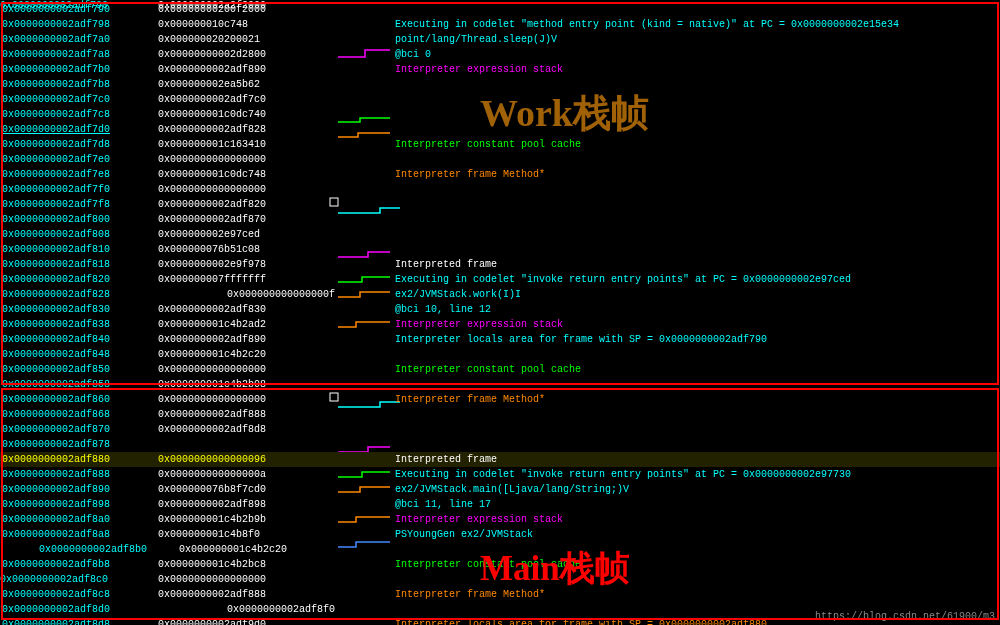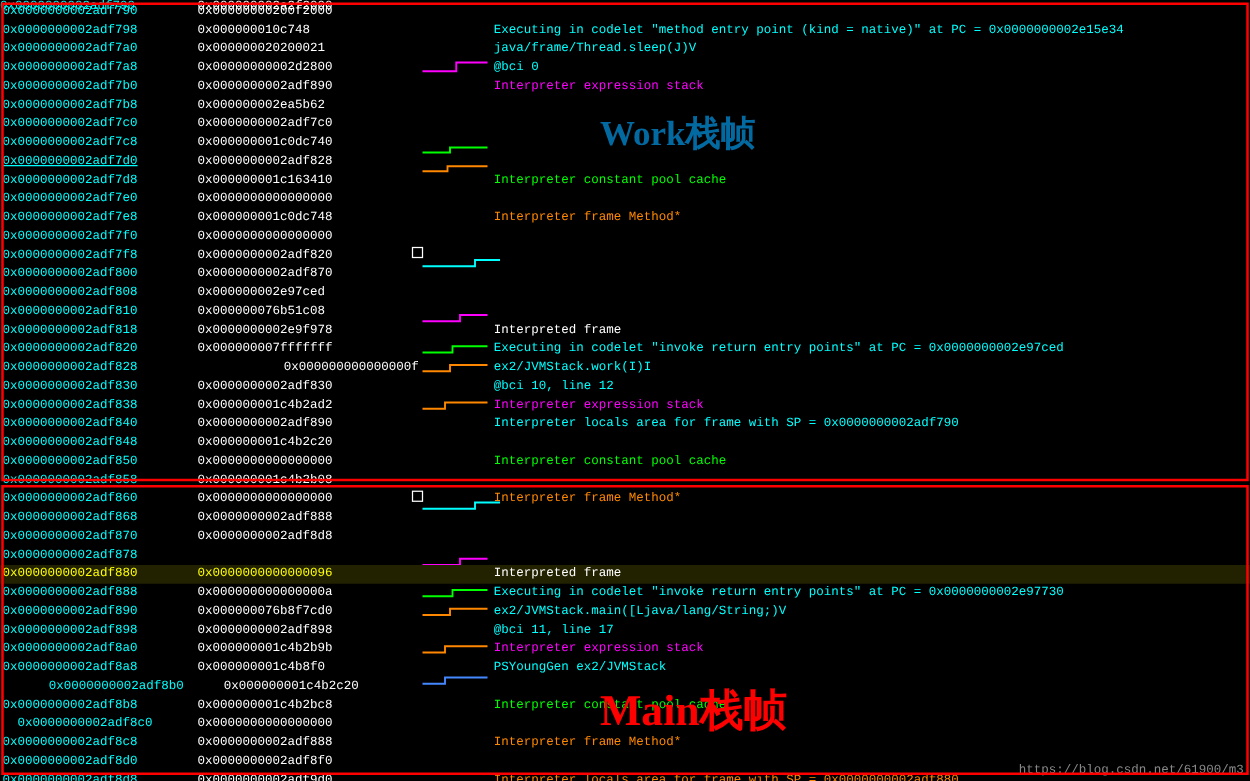--- a/index.html
+++ b/index.html
@@ -121,21 +121,21 @@
           <span style="width: 180px; flex-shrink: 0; overflow: hidden; white-space: nowrap; padding-left: 3px; color: rgb(255, 255, 255);">0x00000000200f2000</span>
         </div>
         <div style="position: absolute; top: 17px; left: 0px; width: 1000px; height: 15px; line-height: 15px; display: flex; font-family: &quot;Courier New&quot;, monospace; font-size: 10px;">
           <span style="width: 155px; flex-shrink: 0; overflow: hidden; white-space: nowrap; padding-left: 2px; color: rgb(0, 255, 255);">0x0000000002adf798</span>
           <span style="width: 180px; flex-shrink: 0; overflow: hidden; white-space: nowrap; padding-left: 3px; color: rgb(255, 255, 255);">0x000000010c748</span>
           <span style="flex: 1 1 0%; overflow: hidden; white-space: nowrap; padding-left: 60px; color: rgb(0, 255, 255);">Executing in codelet "method entry point (kind = native)" at PC = 0x0000000002e15e34</span>
         </div>
         <div style="position: absolute; top: 32px; left: 0px; width: 1000px; height: 15px; line-height: 15px; display: flex; font-family: &quot;Courier New&quot;, monospace; font-size: 10px;">
           <span style="width: 155px; flex-shrink: 0; overflow: hidden; white-space: nowrap; padding-left: 2px; color: rgb(0, 255, 255);">0x0000000002adf7a0</span>
           <span style="width: 180px; flex-shrink: 0; overflow: hidden; white-space: nowrap; padding-left: 3px; color: rgb(255, 255, 255);">0x000000020200021</span>
-          <span style="flex: 1 1 0%; overflow: hidden; white-space: nowrap; padding-left: 60px; color: rgb(0, 255, 255);">java/frame/Thread.sleep(J)V</span>
+          <span style="flex: 1 1 0%; overflow: hidden; white-space: nowrap; padding-left: 60px; color: rgb(0, 255, 255);">point/lang/Thread.sleep(J)V</span>
         </div>
         <div style="position: absolute; top: 47px; left: 0px; width: 1000px; height: 15px; line-height: 15px; display: flex; font-family: &quot;Courier New&quot;, monospace; font-size: 10px;">
           <span style="width: 155px; flex-shrink: 0; overflow: hidden; white-space: nowrap; padding-left: 2px; color: rgb(0, 255, 255);">0x0000000002adf7a8</span>
           <span style="width: 180px; flex-shrink: 0; overflow: hidden; white-space: nowrap; padding-left: 3px; color: rgb(255, 255, 255);">0x00000000002d2800</span>
           <span style="flex: 1 1 0%; overflow: hidden; white-space: nowrap; padding-left: 60px; color: rgb(0, 255, 255);">@bci 0</span>
         </div>
         <div style="position: absolute; top: 62px; left: 0px; width: 1000px; height: 15px; line-height: 15px; display: flex; font-family: &quot;Courier New&quot;, monospace; font-size: 10px;">
           <span style="width: 155px; flex-shrink: 0; overflow: hidden; white-space: nowrap; padding-left: 2px; color: rgb(0, 255, 255);">0x0000000002adf7b0</span>
           <span style="width: 180px; flex-shrink: 0; overflow: hidden; white-space: nowrap; padding-left: 3px; color: rgb(255, 255, 255);">0x0000000002adf890</span>
           <span style="flex: 1 1 0%; overflow: hidden; white-space: nowrap; padding-left: 60px; color: rgb(255, 0, 255);">Interpreter expression stack</span>
@@ -283,40 +283,40 @@
         <div style="position: absolute; top: 542px; left: 0px; width: 1000px; height: 15px; line-height: 15px; display: flex; font-family: &quot;Courier New&quot;, monospace; font-size: 10px;">
           <span style="width: 155px; flex-shrink: 0; overflow: hidden; white-space: nowrap; padding-left: 18px; color: rgb(0, 255, 255); margin-left: 21px;">0x0000000002adf8b0</span>
           <span style="width: 180px; flex-shrink: 0; overflow: hidden; white-space: nowrap; padding-left: 3px; color: rgb(255, 255, 255);">0x000000001c4b2c20</span>
         </div>
         <div style="position: absolute; top: 557px; left: 0px; width: 1000px; height: 15px; line-height: 15px; display: flex; font-family: &quot;Courier New&quot;, monospace; font-size: 10px;">
           <span style="width: 155px; flex-shrink: 0; overflow: hidden; white-space: nowrap; padding-left: 2px; color: rgb(0, 255, 255);">0x0000000002adf8b8</span>
           <span style="width: 180px; flex-shrink: 0; overflow: hidden; white-space: nowrap; padding-left: 3px; color: rgb(255, 255, 255);">0x000000001c4b2bc8</span>
           <span style="flex: 1 1 0%; overflow: hidden; white-space: nowrap; padding-left: 60px; color: rgb(0, 255, 0);">Interpreter constant pool cache</span>
         </div>
         <div style="position: absolute; top: 572px; left: 0px; width: 1000px; height: 15px; line-height: 15px; display: flex; font-family: &quot;Courier New&quot;, monospace; font-size: 10px;">
-          <span style="width: 155px; flex-shrink: 0; overflow: hidden; white-space: nowrap; padding-left: 14px; color: rgb(0, 255, 255);">0x0000000002adf8c0</span>
+          <span style="width: 155px; flex-shrink: 0; overflow: hidden; white-space: nowrap; padding-left: 0; color: rgb(0, 255, 255);">0x0000000002adf8c0</span>
           <span style="width: 180px; flex-shrink: 0; overflow: hidden; white-space: nowrap; padding-left: 3px; color: rgb(255, 255, 255);">0x0000000000000000</span>
         </div>
         <div style="position: absolute; top: 587px; left: 0px; width: 1000px; height: 15px; line-height: 15px; display: flex; font-family: &quot;Courier New&quot;, monospace; font-size: 10px;">
           <span style="width: 155px; flex-shrink: 0; overflow: hidden; white-space: nowrap; padding-left: 2px; color: rgb(0, 255, 255);">0x0000000002adf8c8</span>
           <span style="width: 180px; flex-shrink: 0; overflow: hidden; white-space: nowrap; padding-left: 3px; color: rgb(255, 255, 255);">0x0000000002adf888</span>
           <span style="flex: 1 1 0%; overflow: hidden; white-space: nowrap; padding-left: 60px; color: rgb(255, 136, 0);">Interpreter frame Method*</span>
         </div>
         <div style="position: absolute; top: 602px; left: 0px; width: 1000px; height: 15px; line-height: 15px; display: flex; font-family: &quot;Courier New&quot;, monospace; font-size: 10px;">
           <span style="width: 155px; flex-shrink: 0; overflow: hidden; white-space: nowrap; padding-left: 2px; color: rgb(0, 255, 255);">0x0000000002adf8d0</span>
-          <span style="width: 180px; flex-shrink: 0; overflow: hidden; white-space: nowrap; padding-left: 3px; color: rgb(255, 255, 255);">0x0000000002adf8f0</span>
+          <span style="width: 180px; flex-shrink: 0; overflow: hidden; white-space: nowrap; padding-left: 3px; color: rgb(255, 255, 255); text-align: right;">0x0000000002adf8f0</span>
         </div>
         <div style="position: absolute; top: 617px; left: 0px; width: 1000px; height: 15px; line-height: 15px; display: flex; font-family: &quot;Courier New&quot;, monospace; font-size: 10px;">
           <span style="width: 155px; flex-shrink: 0; overflow: hidden; white-space: nowrap; padding-left: 2px; color: rgb(0, 255, 255);">0x0000000002adf8d8</span>
           <span style="width: 180px; flex-shrink: 0; overflow: hidden; white-space: nowrap; padding-left: 3px; color: rgb(255, 255, 255);">0x0000000002adf9d0</span>
           <span style="flex: 1 1 0%; overflow: hidden; white-space: nowrap; padding-left: 60px; color: rgb(255, 136, 0);">Interpreter locals area for frame with SP = 0x0000000002adf880</span>
         </div>
       </div>
 
   </div>
 
-  <div style="position:absolute;top:88px;left:480px;font-size:28px;font-weight:bold;color:#0369a1;font-family:serif;z-index:5;">Work栈帧</div>
+  <div style="position:absolute;top:88px;left:480px;font-size:38px;font-weight:bold;color:#a16207;font-family:serif;z-index:5;">Work栈帧</div>
 
   <div style="position:absolute;top:545px;left:480px;font-size:35px;font-weight:bold;color:#ff0000;font-family:serif;z-index:5;">Main栈帧</div>
 
   <div style="position:absolute;bottom:3px;right:5px;color:#888888;font-size:10px;font-family:Liberation Mono, monospace;">https://blog.csdn.net/61900/m3</div>
 
 </div>
 
 </body></html>

